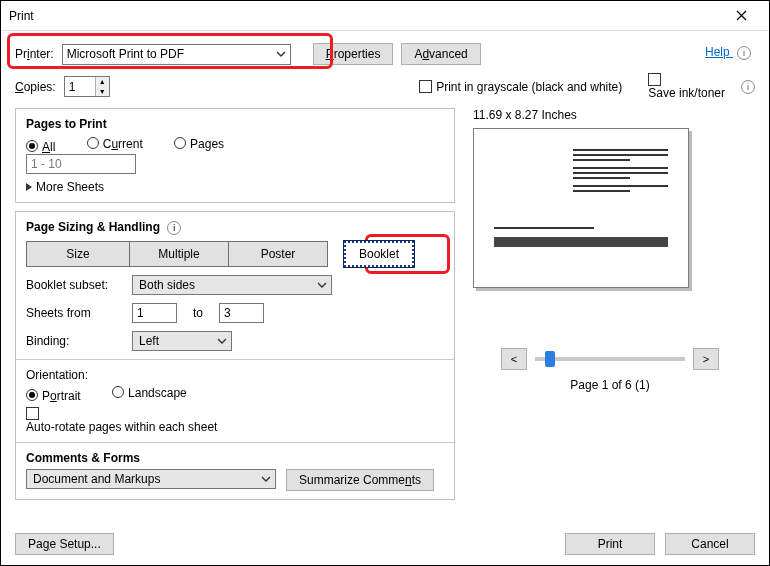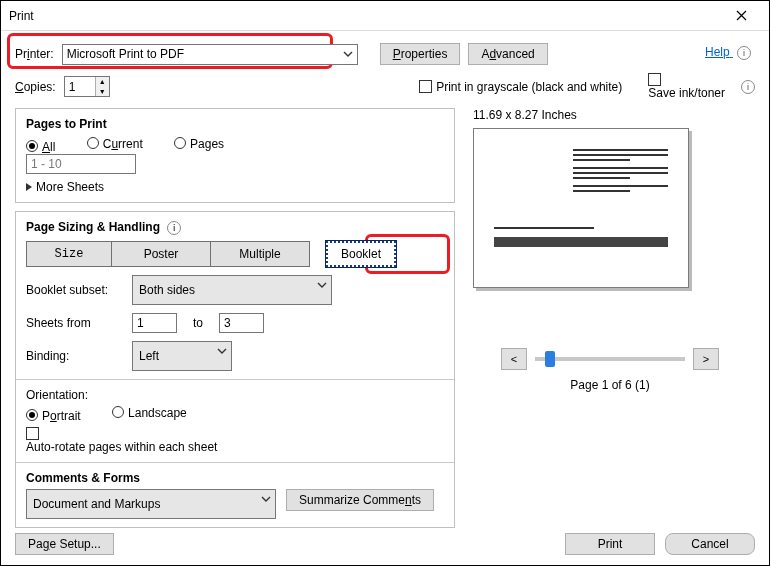--- a/index.html
+++ b/index.html
@@ -9,21 +9,21 @@
   
   .titlebar { height: 30px; display: flex; align-items: center; padding: 0 8px; border-bottom: 1px solid #dcdcdc; }
   .titlebar .title { flex: 1; }
   .titlebar .closebtn { width: 40px; height: 30px; display:flex; align-items:center; justify-content:center; cursor:pointer; }
 
   .content { position: relative; padding: 10px 14px 8px 14px; height: calc(100% - 30px); }
 
   
   .row { display:flex; align-items:center; gap: 8px; margin-bottom: 8px; }
   .label { }
-  .printer-select { position:relative; width: 296px; height:21px; border:1px solid #767676; background:#fff; display:flex; align-items:center; padding:0 18px 0 4px; }
+  .printer-select { position:relative; width: 229px; height:21px; border:1px solid #767676; background:#fff; display:flex; align-items:center; padding:0 18px 0 4px; }
   .printer-select .chev { position:absolute; right:3px; top:3px; }
   .btn { height:22px; border:1px solid #adadad; background:#e1e1e1; padding:0 12px; display:inline-flex; align-items:center; justify-content:center; cursor:pointer; }
   .btn u { text-decoration: underline; }
   .help { color:#0066cc; text-decoration: underline; position:absolute; right:18px; top:14px; cursor:pointer;}
   .help .info-icn { margin-left:4px; vertical-align:middle;}
 
   
   .red-outline { border:3px solid #ec1c24; border-radius:6px; position:absolute; pointer-events:none; }
 
   
@@ -54,21 +54,21 @@
   .tri{ display:inline-block; width:0; height:0; border-top:4px solid transparent; border-bottom:4px solid transparent; border-left:6px solid #333;}
 
   
   .sizing-grid{ display:flex; gap:0; margin-top:4px; }
   .tab-btn{ width:100px; height:26px; border:1px solid #707070; background:#e1e1e1; display:flex; align-items:center; justify-content:center; cursor:pointer; }
   .tab-btn + .tab-btn { margin-left:-1px;}
   .tab-btn.selected{ background:#fff; border:2px dotted #1a3d7a; outline:1px solid #0a246a; position:relative; z-index:2;}
 
   .form-row{ display:flex; align-items:center; gap:16px; margin-top:8px;}
   .form-row .lbl{ width:90px;}
-  .select{ height:30px; border:1px solid #767676; background:#e6e6e6; display:flex; align-items:center; padding:0 18px 0 6px; position:relative; min-width:100px;}
+  .select{ height:20px; border:1px solid #767676; background:#e6e6e6; display:flex; align-items:center; padding:0 18px 0 6px; position:relative; min-width:100px;}
   .select .chev{ position:absolute; right:3px; top:3px;}
   .select.wide{ width:200px;}
 
   hr.sep{ border:none; border-top:1px solid #c9c9c9; margin:8px -10px;}
 
   .comments-row{ display:flex; align-items:flex-start; gap:10px;}
 
   
   .dim-text{ margin: 0 0 6px 8px;}
   .preview-box{ width:216px; height:160px; border:1px solid #7a7a7a; background:#fff; box-shadow: 3px 3px 0 #bbb; margin-left:8px; padding:18px 22px; position:relative;}
@@ -174,23 +174,23 @@
       </div>
 
       <div class="panel" style="position:relative;">
         <div class="panel-title">
           <span>Page Sizing &amp; Handling</span>
           <span class="info-circle" style="margin-left:4px;">i</span>
         </div>
         
         <div class="red-outline" style="left:349px; top:22px; width:85px; height:40px;"></div>
         <div class="sizing-grid">
-          <div class="tab-btn" style="width:86px;font-family:Liberation Mono, monospace;">Size</div>
+          <div class="tab-btn" style="width:104px;">Size</div>
+          <div class="tab-btn">Multiple</div>
           <div class="tab-btn">Poster</div>
-          <div class="tab-btn">Multiple</div>
           <span style="width:16px;"></span>
           <div class="tab-btn selected" style="width:70px;margin-left:0;">Booklet</div>
         </div>
 
         <div class="form-row">
           <span class="lbl">Booklet subset:</span>
           <div class="select wide">
             <span>Both sides</span>
             <span class="chev">
                 <svg width="12" height="12">
@@ -277,17 +277,17 @@
         <div class="nav-btn">&gt;</div>
       </div>
       <div class="page-indicator">Page 1 of 6 (1)</div>
     </div>
   </div>
 
   <div class="footer">
     <button class="btn">Pa<u>g</u>e Setup...</button>
     <div style="display:flex; gap:10px;">
       <button class="btn" style="min-width:90px;">Print</button>
-      <button class="btn" style="min-width:90px;border-radius:8px;">Cancel</button>
+      <button class="btn" style="min-width:90px;">Cancel</button>
     </div>
   </div>
 
 </div>
 
 </body></html>

